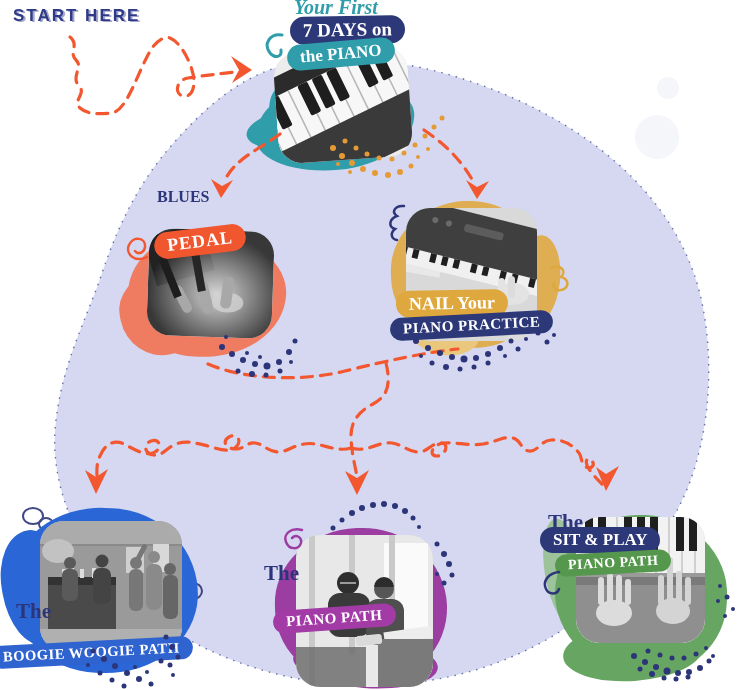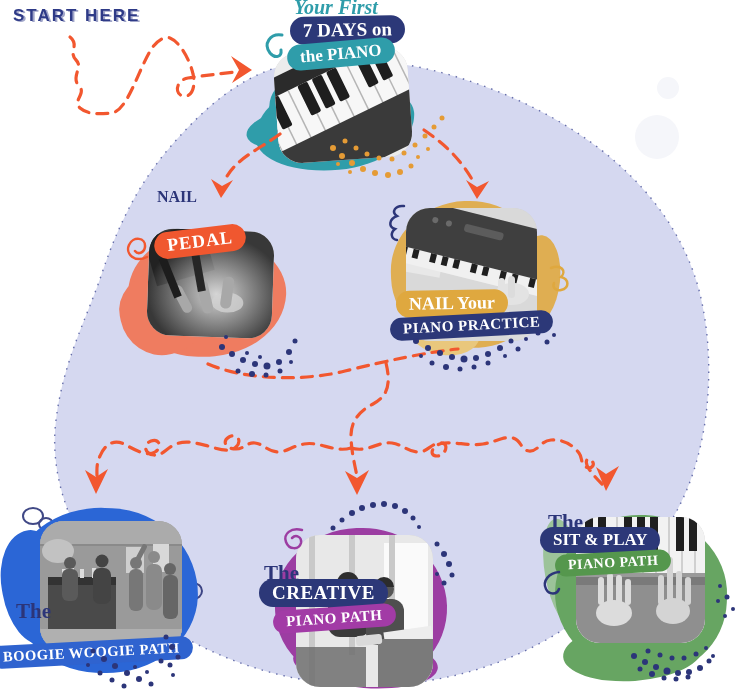--- a/index.html
+++ b/index.html
@@ -110,21 +110,21 @@
         <ellipse cx="80" cy="72" rx="16" ry="10" fill="#d2d2d2" opacity="0.8"></ellipse>
         <g fill="#a8a8a8">
           <rect x="30" y="55" width="10" height="30" rx="5" transform="rotate(-30 35 70)"></rect>
           <rect x="52" y="50" width="11" height="34" rx="5" transform="rotate(-15 57 67)"></rect>
           <rect x="74" y="46" width="11" height="32" rx="5" transform="rotate(6 79 62)"></rect>
         </g>
         <rect x="18" y="28" width="8" height="42" fill="#1d1d1d" transform="rotate(-24 22 49)"></rect>
         <rect x="46" y="22" width="8" height="40" fill="#262626" transform="rotate(-12 50 42)"></rect>
       </svg>
     </div>
-    <div class="card-heading" style="left:29px;top:3px;font-size:16px">NAIL</div>
+    <div class="card-heading" style="left:29px;top:3px;font-size:16px">BLUES</div>
     <div class="pill" style="left:26px;top:43px;font-size:18px;letter-spacing:1px;background:#f0572f;transform:rotate(-7deg)">PEDAL</div>
   </div>
 
   <div class="card" style="left:385px;top:195px;width:180px;height:175px">
     <div class="brush" style="left:6px;top:6px;width:155px;height:147px;background:#dfae52;border-radius:50% 50% 46% 54%/48% 52% 50% 50%;transform:rotate(-2deg)"></div>
     <div class="brush" style="left:130px;top:40px;width:45px;height:90px;background:#dfae52;border-radius:50%;transform:rotate(6deg)"></div>
     <div class="brush" style="left:25px;top:115px;width:70px;height:45px;background:#e9c77c;border-radius:50%;transform:rotate(8deg)"></div>
     <div class="photo" style="left:21px;top:13px;width:131px;height:133px">
       <svg width="131" height="133" viewBox="0 0 131 133">
         <rect width="131" height="133" fill="#d9d9d9"></rect>
@@ -216,21 +216,20 @@
         <circle cx="88" cy="54" r="10" fill="#565656"></circle>
         <path d="M 78 52 a 10 10 0 0 1 20 0" fill="#2c2c2c"></path>
         <rect x="70" y="64" width="38" height="46" rx="12" fill="#4f4f4f"></rect>
         <rect x="88" y="94" width="48" height="12" fill="#ededed" transform="rotate(-8 112 100)"></rect>
         <rect x="82" y="104" width="55" height="48" fill="#7a7a7a"></rect>
         <rect x="0" y="112" width="70" height="40" fill="#6f6f6f" opacity="0.85"></rect>
         <rect x="60" y="100" width="26" height="10" rx="3" fill="#dadada" transform="rotate(-6 73 105)"></rect>
       </svg>
     </div>
     <div class="card-heading" style="left:9px;top:41px">The</div>
-    <div class="pill navy" style="left:4px;top:59px;font-size:19px;letter-spacing:.5px">CREATIVE</div>
     <div class="pill" style="left:18px;top:87px;font-size:15px;letter-spacing:.5px;background:#a23ba6;transform:rotate(-4deg)">PIANO PATH</div>
   </div>
 
   <div class="card" style="left:535px;top:503px;width:203px;height:187px">
     <div class="brush" style="left:10px;top:15px;width:40px;height:110px;background:#9cc39a;border-radius:50%;transform:rotate(-10deg)"></div>
     <div class="brush" style="left:20px;top:12px;width:172px;height:160px;background:#67a562;border-radius:50% 50% 46% 54%/50% 50% 48% 52%;transform:rotate(2deg)"></div>
     <div class="brush" style="left:28px;top:120px;width:140px;height:58px;background:#67a562;border-radius:50%;transform:rotate(-4deg)"></div>
     <div class="photo" style="left:41px;top:14px;width:129px;height:126px">
       <svg width="129" height="126" viewBox="0 0 129 126">
         <rect width="129" height="126" fill="#f2f2f2"></rect>

